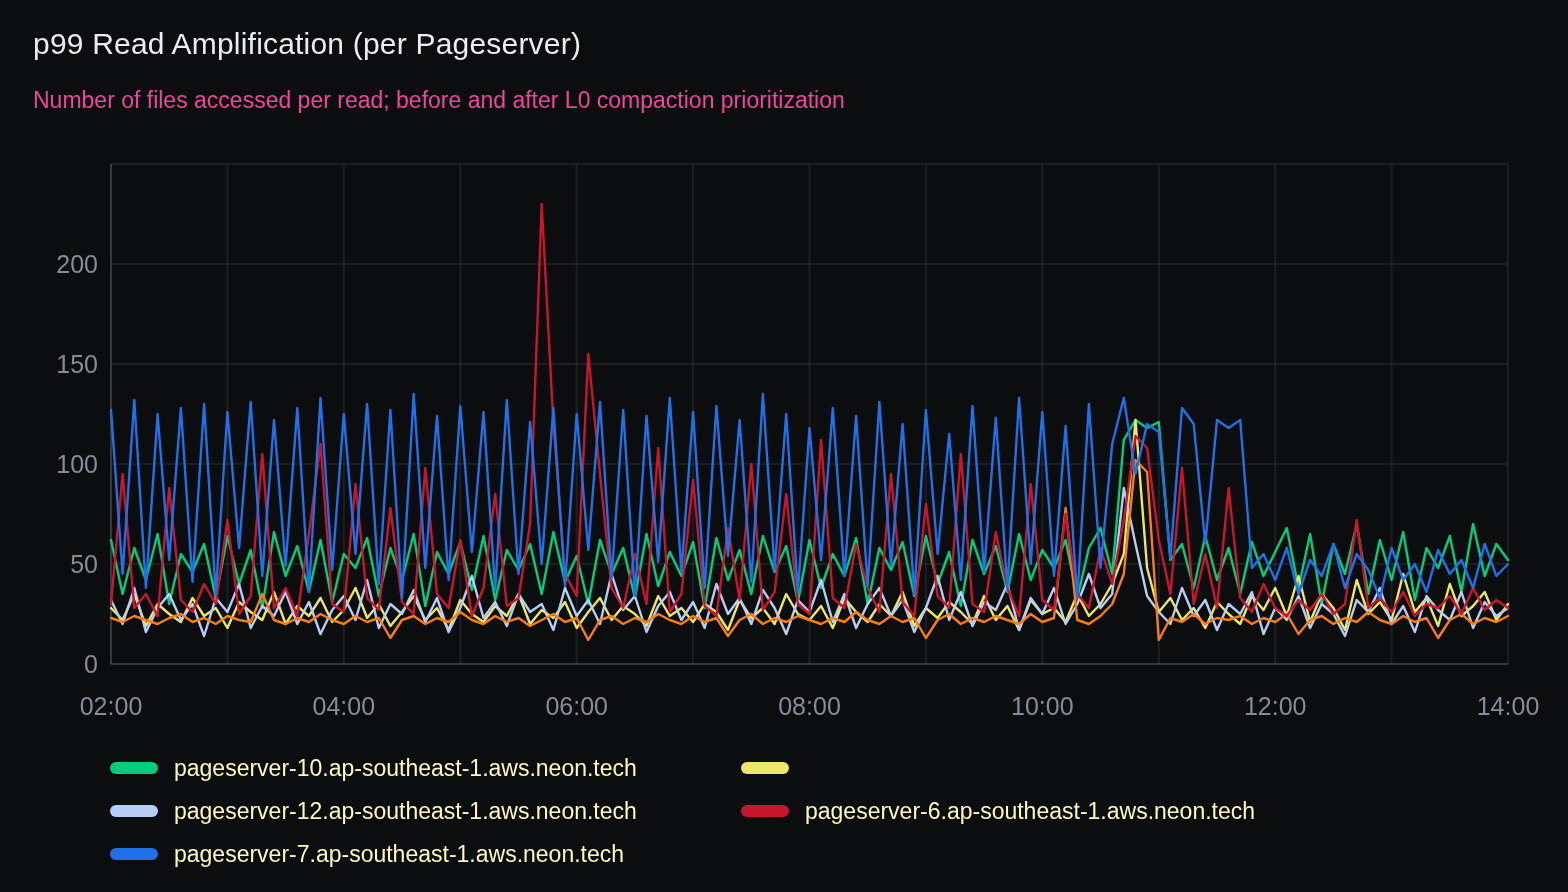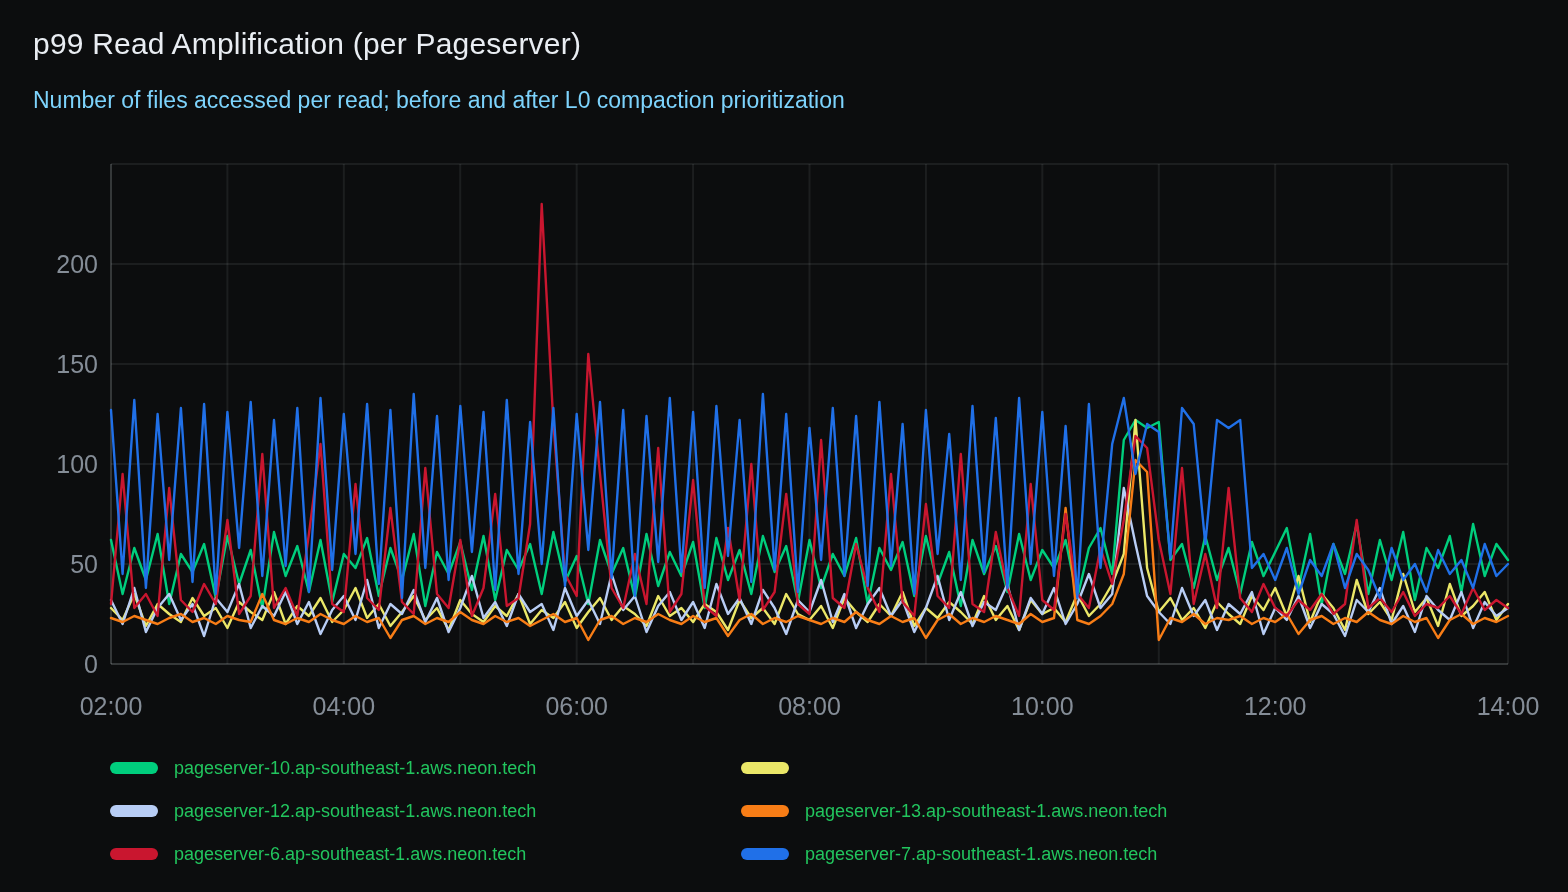--- a/index.html
+++ b/index.html
@@ -11,21 +11,21 @@
     -webkit-font-smoothing: antialiased;
   }
   .panel { width: 1568px; height: 672px; position: relative; }
   .panel-header { height: 150px; box-sizing: border-box; padding: 26px 33px 0 33px; }
   .panel-title {
     margin: 0; font-size: 30px; line-height: 36px; font-weight: 500;
     color: #e9edf2; letter-spacing: 0.2px;
   }
   .panel-subtitle {
     margin: 24px 0 0 0; font-size: 23px; line-height: 28px; font-weight: 400;
-    color: #7dd3fc;
+    color: #ec4899;
   }
   svg#chart { display: block; }
   svg#chart text {
     font-family: "Liberation Sans", sans-serif;
     font-size: 25px; fill: #858d97;
   }
   .legend {
     display: grid;
     grid-template-columns: 631px auto;
     row-gap: 19px;
@@ -33,21 +33,21 @@
     justify-content: start;
   }
   .legend-item {
     display: flex; align-items: center; gap: 16px;
     height: 24px; cursor: pointer; user-select: none;
   }
   .legend-pill {
     width: 48px; height: 12px; border-radius: 6px; flex: none;
   }
   .legend-label {
-    font-size: 18px; line-height: 24px; color: #22c55e; white-space: nowrap;
+    font-size: 23px; line-height: 24px; color: #fef9c3; white-space: nowrap;
   }
 </style>
 </head>
 <body>
 
 <div class="panel">
   <div class="panel-header">
     <h1 class="panel-title">p99 Read Amplification (per Pageserver)</h1>
     <div class="panel-subtitle">Number of files accessed per read; before and after L0 compaction prioritization</div>
   </div>
@@ -99,24 +99,20 @@
         <span class="legend-label">pageserver-10.ap-southeast-1.aws.neon.tech</span>
       </div>
       <div class="legend-item">
         <span class="legend-pill" style="background: rgb(235, 231, 104);"></span>
       </div>
       <div class="legend-item">
         <span class="legend-pill" style="background: rgb(184, 205, 245);"></span>
         <span class="legend-label">pageserver-12.ap-southeast-1.aws.neon.tech</span>
       </div>
       <div class="legend-item">
-        <span class="legend-pill" style="background: rgb(248, 125, 22);"></span>
-        <span class="legend-label">pageserver-13.ap-southeast-1.aws.neon.tech</span>
-      </div>
-      <div class="legend-item">
         <span class="legend-pill" style="background: rgb(201, 22, 47);"></span>
         <span class="legend-label">pageserver-6.ap-southeast-1.aws.neon.tech</span>
       </div>
       <div class="legend-item">
         <span class="legend-pill" style="background: rgb(32, 112, 232);"></span>
         <span class="legend-label">pageserver-7.ap-southeast-1.aws.neon.tech</span>
       </div>
     </div>
 </div>
 

